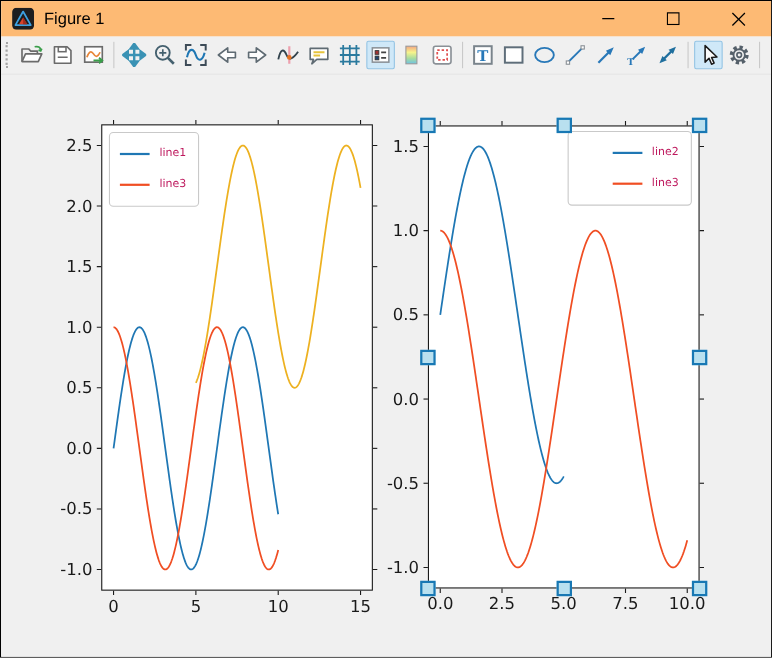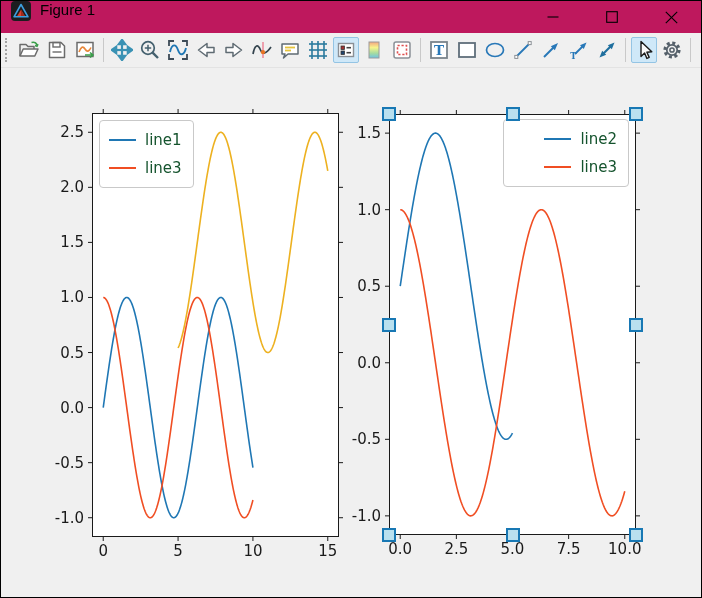--- a/index.html
+++ b/index.html
@@ -1,38 +1,38 @@
 <!DOCTYPE html>
 <html><head>
 <meta charset="utf-8">
 <style>
   html,body{margin:0;padding:0;background:#cccccc;}
   .window{width:702px;height:598px;box-sizing:border-box;border:1px solid #000;
     background:#fff;position:relative;font-family:"Liberation Sans",sans-serif;overflow:hidden;}
   
-  .titlebar{height:32px;display:flex;background:#be185d;position:relative;}
+  .titlebar{height:32px;display:flex;align-items:center;background:#fdba74;position:relative;}
   .app-icon{width:20px;height:20px;margin-left:10px;}
   .title-text{margin-left:9px;font-size:15px;color:#000;}
   .win-btn{position:absolute;top:0;width:40px;height:32px;display:flex;align-items:center;justify-content:center;}
   
   .toolbar{height:34px;background:#f0f0f0;border-bottom:1px solid #e3e3e3;
     display:flex;align-items:center;padding-left:3px;}
   .drag-handle{width:4px;height:24px;border-left:2px dotted #a3a3a3;margin:0 4px 0 1px;}
   .tbtn{width:26px;height:26px;margin:0 1px;display:flex;align-items:center;justify-content:center;
     border:1px solid transparent;border-radius:2px;box-sizing:border-box;}
   .tbtn.active{background:#cfe8f8;border-color:#94c4e4;}
   .tsep{width:1px;height:24px;background:#c9c9c9;margin:0 4px;}
   .ticon{width:22px;height:22px;display:block;}
   
   .canvas{position:relative;height:530px;background:#f0f0f0;overflow:hidden;}
   .axes{position:absolute;}
   .axes svg{position:absolute;left:0;top:0;overflow:visible;}
   .legend{position:absolute;background:rgba(255,255,255,0.88);border:1px solid #c9c9c9;
     border-radius:4px;padding:5px 11px 5px 9px;font-family:"DejaVu Sans",sans-serif;
-    font-size:15px;color:#14532d;line-height:28px;white-space:nowrap;}
+    font-size:10px;color:#be185d;line-height:28px;white-space:nowrap;}
   .lrow{display:flex;align-items:center;}
   .lsample{display:inline-block;width:27px;height:0;border-top:2px solid #000;margin-right:9px;}
   .handle{position:absolute;width:10px;height:10px;background:#b9e0ef;
     border:2px solid #1878b4;box-sizing:content-box;}
 </style>
 </head>
 <body>
 
 <div class="window">
 

